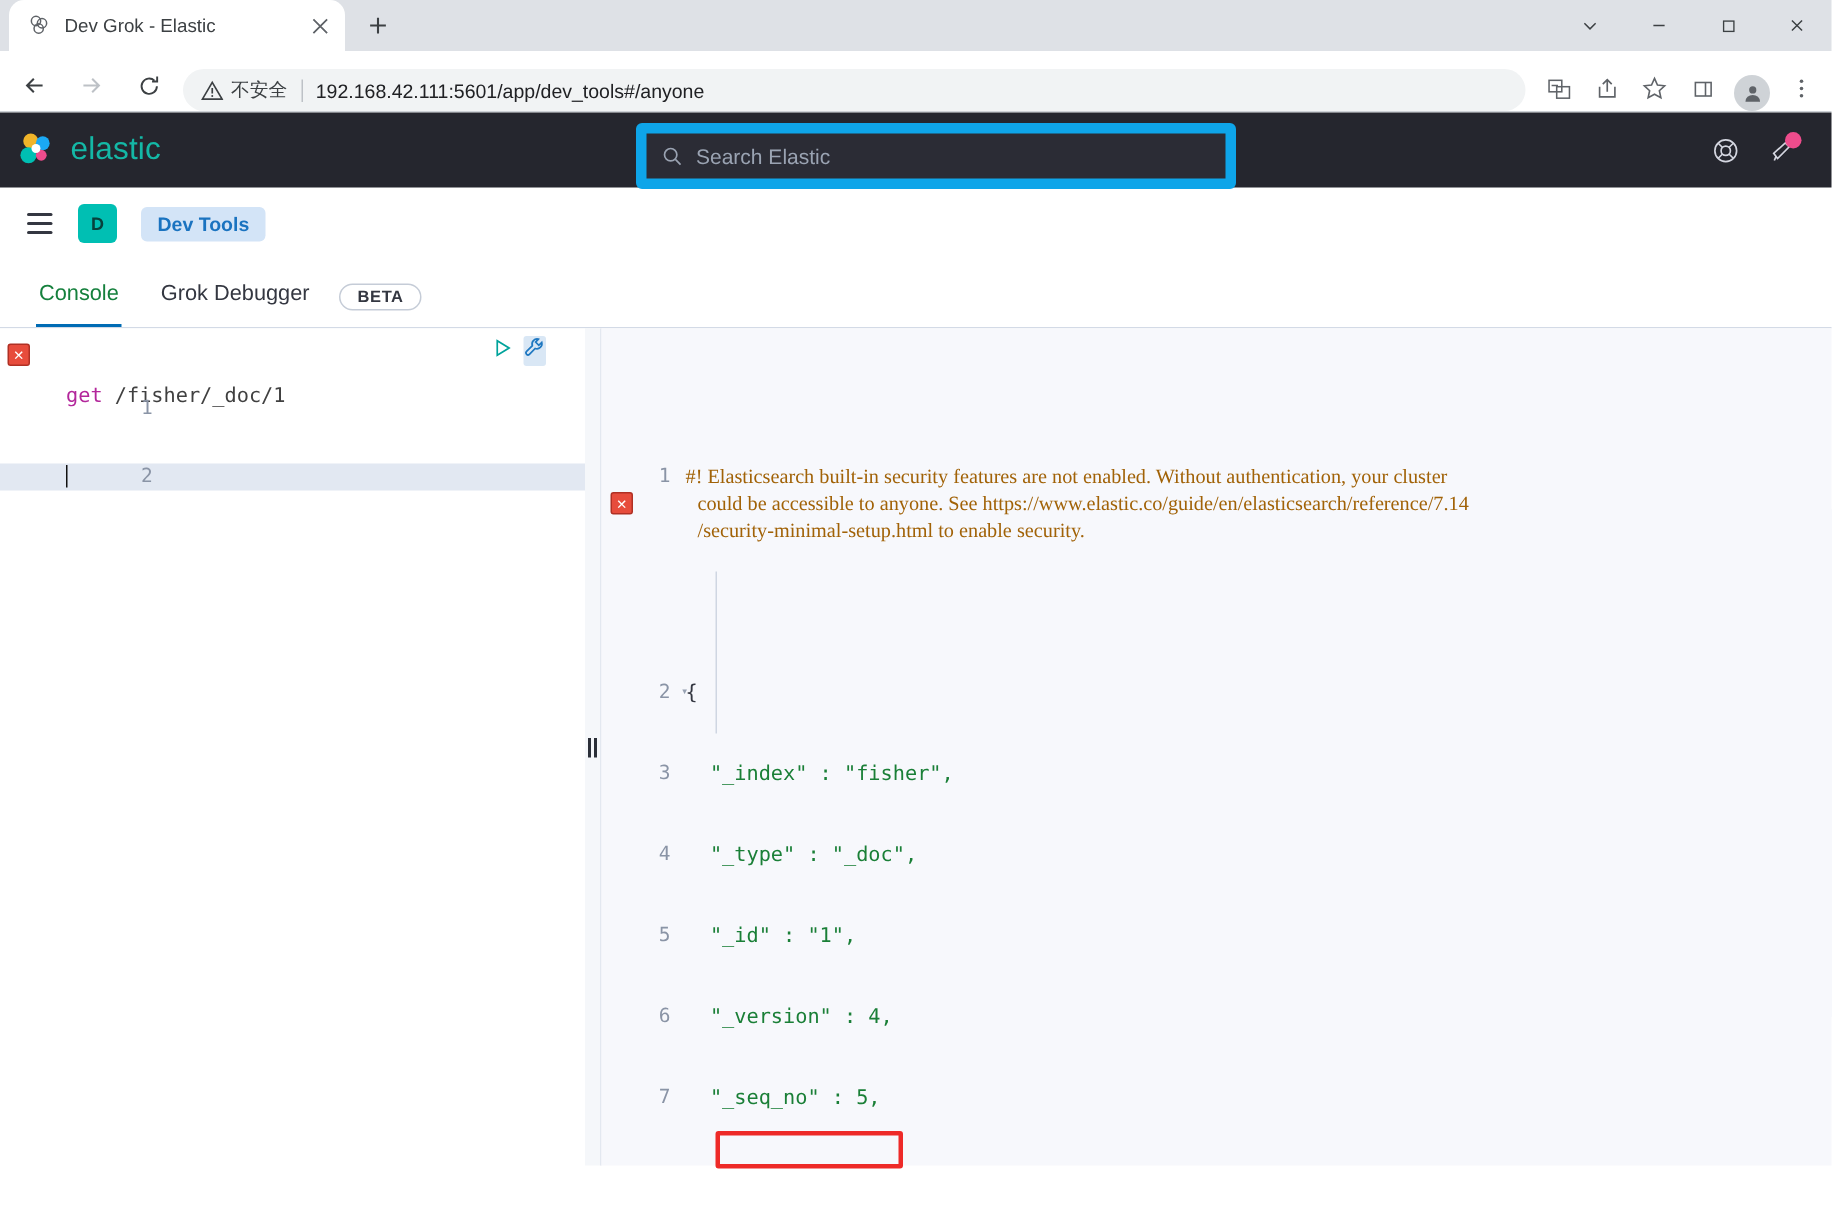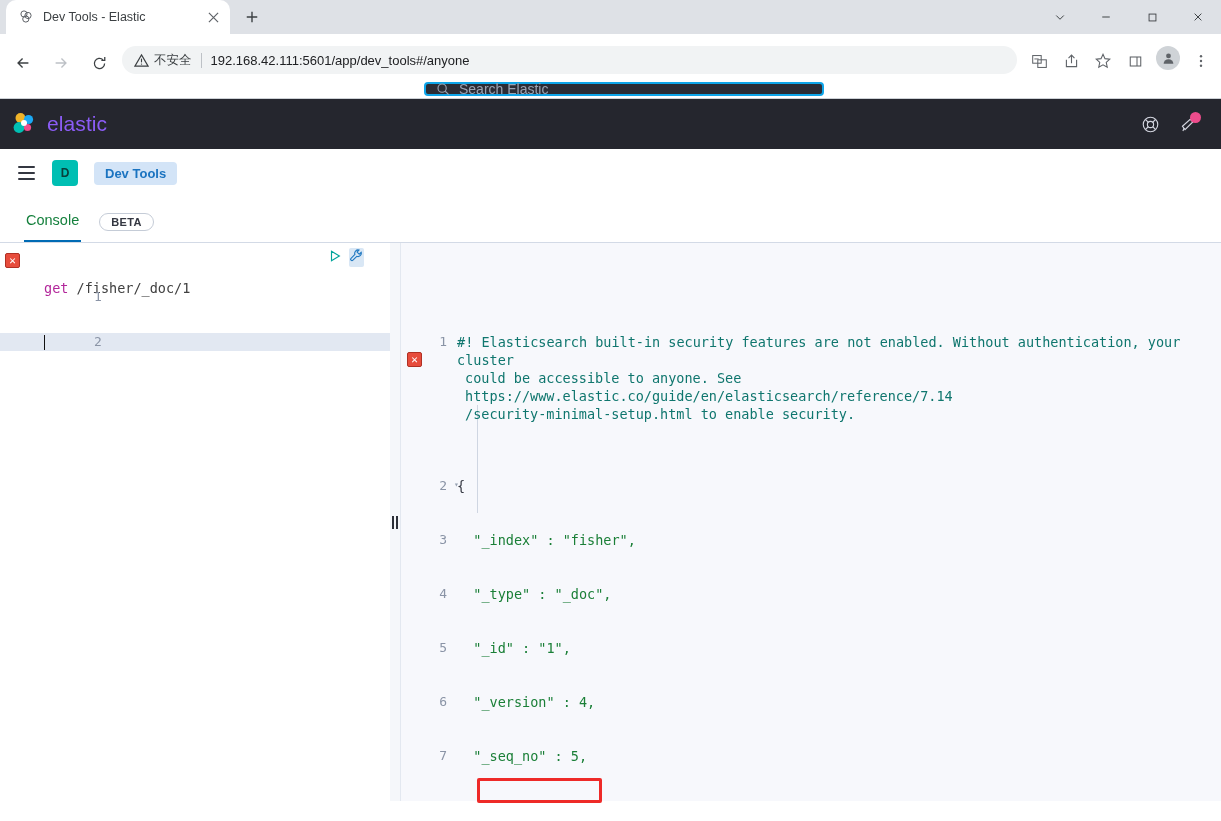--- a/index.html
+++ b/index.html
@@ -27,21 +27,21 @@
     width:18px;height:18px;display:flex;align-items:center;justify-content:center;
     color:#5f6368;font-size:14px;border-radius:50%;flex:0 0 auto;
   }
   .new-tab{
     width:28px;height:28px;margin:0 0 3px 8px;display:flex;align-items:center;
     justify-content:center;color:#3c4043;font-size:19px;line-height:1;border-radius:50%;
   }
   .win-ctrls{position:absolute;right:0;top:0;height:34px;display:flex;align-items:center;}
   .win-btn{width:46px;height:34px;display:flex;align-items:center;justify-content:center;color:#3c4043;}
 
-  .nav-bar{height:40px;background:#fff;display:flex;align-items:flex-start;padding:12px 4px;}
+  .nav-bar{height:40px;background:#fff;display:flex;align-items:flex-end;padding:0 4px;}
   .nav-ico{
     width:34px;height:34px;margin:0 2px;display:flex;align-items:center;justify-content:center;
     color:#5f6368;border-radius:50%;flex:0 0 auto;
   }
   .nav-ico.disabled{color:#bdc1c6;}
   .omnibox{
     flex:1;height:28px;background:#f1f3f4;border-radius:14px;margin:0 6px 0 4px;
     display:flex;align-items:center;padding:0 12px;box-sizing:border-box;min-width:0;
   }
   .warn-ico{width:15px;height:15px;margin-right:5px;flex:0 0 auto;color:#5f6368;}
@@ -58,26 +58,26 @@
   }
   .chrome-sep{height:1px;background:#cdd1d6;}
 
   
   .el-header{
     height:50px;background:#25262e;display:flex;align-items:center;position:relative;
   }
   .el-logo{display:flex;align-items:center;margin-left:12px;}
   .el-logo-mark{width:26px;height:26px;flex:0 0 auto;}
   .el-wordmark{
-    color:#8b5cf6;font-size:21px;margin-left:9px;letter-spacing:.1px;
+    color:#14b8a6;font-size:21px;margin-left:9px;letter-spacing:.1px;
     font-family:"Liberation Sans",sans-serif;
   }
   .el-search{
-    position:absolute;left:424px;top:82px;width:400px;height:14px;
-    border:2px solid #0ea5e9;border-radius:4px;background:#2b2c35;
+    position:absolute;left:424px;top:82px;width:400px;height:44px;
+    border:7px solid #0ea5e9;border-radius:4px;background:#2b2c35;
     display:flex;align-items:center;padding:0 10px;box-sizing:border-box;
   }
   .el-search-ico{width:14px;height:14px;color:#98a2b3;flex:0 0 auto;margin-right:9px;}
   .el-search-ph{color:#9aa3b2;font-size:14px;}
   .el-head-right{position:absolute;right:14px;top:0;height:50px;display:flex;align-items:center;}
   .el-head-ico{
     width:38px;height:38px;display:flex;align-items:center;justify-content:center;
     color:#d4d6e0;position:relative;
   }
   .news-dot{
@@ -180,21 +180,21 @@
   .fold{
     position:absolute;right:-10px;top:3px;width:9px;height:9px;color:#98a2b3;font-size:8px;
     line-height:9px;text-align:center;
   }
   .res-gut-err{
     position:absolute;left:6px;top:1px;width:15px;height:15px;background:#e74c3c;
     border:1px solid #b03024;border-radius:2px;color:#fff;font-size:11px;font-weight:bold;
     display:flex;align-items:center;justify-content:center;box-sizing:border-box;
   }
   .res-body{flex:1;padding-left:6px;color:#0b7285;}
-  .tok-cmt{color:#0f766e;}
+  .tok-cmt{color:#a16207;font-family:Liberation Serif, serif;}
   .tok-key{color:#1a7f37;}
   .tok-str{color:#1a7f37;}
   .tok-punc{color:#343741;}
   .indent-guide{
     position:absolute;left:76px;top:0;bottom:0;width:1px;background:#cfd6e2;
   }
   .hl-box{
     position:absolute;left:477px;top:535px;width:125px;height:25px;
     border:3px solid #ee2a28;border-radius:2px;pointer-events:none;box-sizing:border-box;
   }
@@ -207,21 +207,21 @@
 
   <div class="win-bar">
     <div class="tab">
       <span class="tab-fav">
         <svg viewBox="0 0 16 16" width="16" height="16">
           <circle cx="6" cy="5" r="3.1" fill="none" stroke="#5f6368" stroke-width="1"></circle>
           <circle cx="10" cy="6.5" r="3.1" fill="none" stroke="#5f6368" stroke-width="1"></circle>
           <circle cx="7.8" cy="10" r="3.1" fill="none" stroke="#5f6368" stroke-width="1"></circle>
         </svg>
       </span>
-      <span class="tab-title">Dev Tools - Elastic</span>
+      <span class="tab-title">Dev Grok - Elastic</span>
       <span class="tab-close">
         <svg viewBox="0 0 12 12" width="11" height="11">
           <path d="M1 1 L11 11 M11 1 L1 11" stroke="#5f6368" stroke-width="1.3" fill="none"></path>
         </svg>
       </span>
     </div>
     <div class="new-tab">
       <svg viewBox="0 0 16 16" width="14" height="14">
         <path d="M8 2 V14 M2 8 H14" stroke="#3c4043" stroke-width="1.6" fill="none"></path>
       </svg>
@@ -365,20 +365,21 @@
         <i></i>
         <i></i>
         <i></i>
       </div>
     <div class="d-badge">D</div>
     <div class="crumb-chip">Dev Tools</div>
   </div>
 
   <div class="app-tabs">
     <div class="app-tab active">Console</div>
+    <div class="app-tab">Grok Debugger</div>
     <div class="beta-pill">BETA</div>
   </div>
 
 
   <div class="panes">
 
     <div class="pane-left">
       <div class="req-wrap code">
         <div class="req-line">
           <div class="gut">

